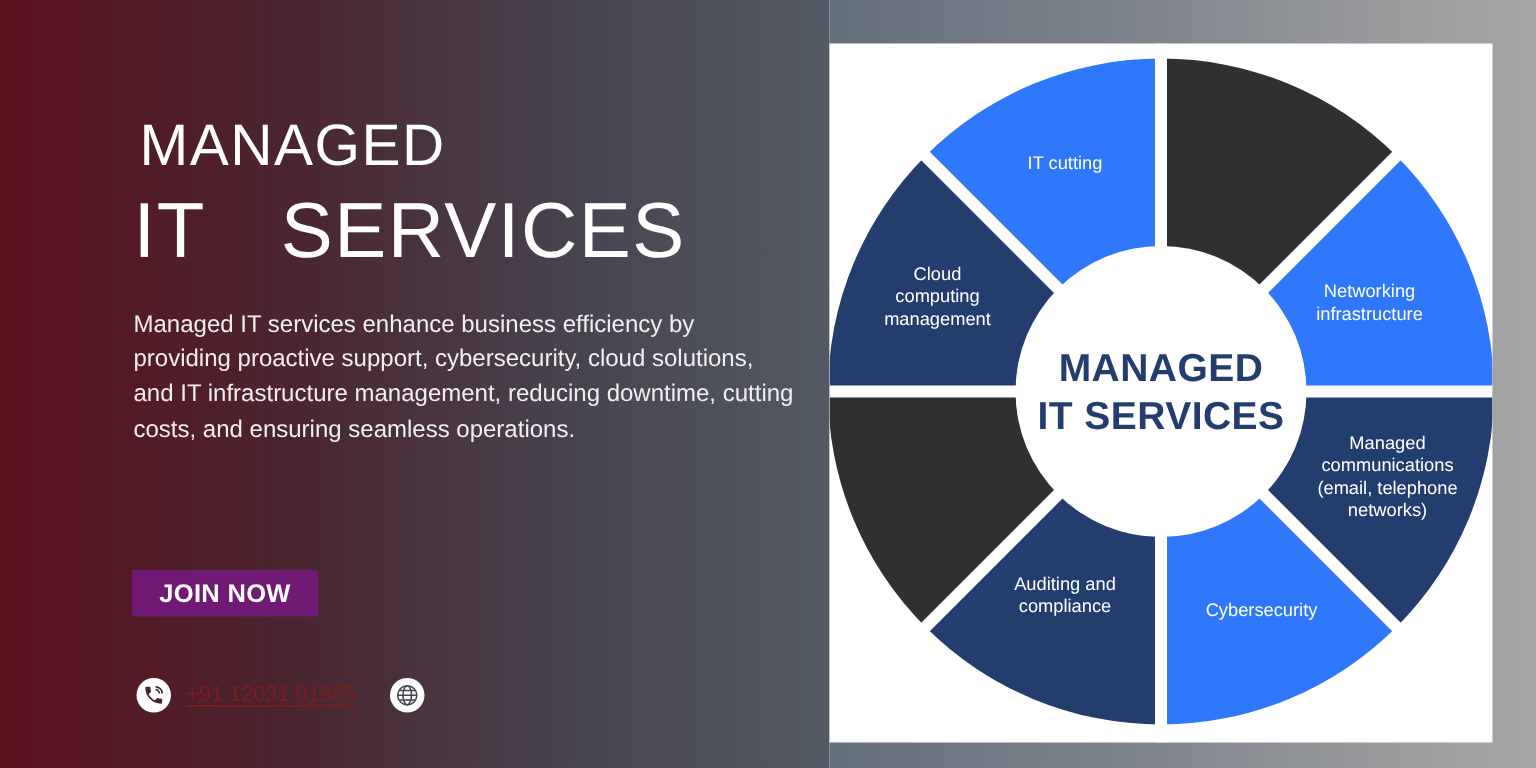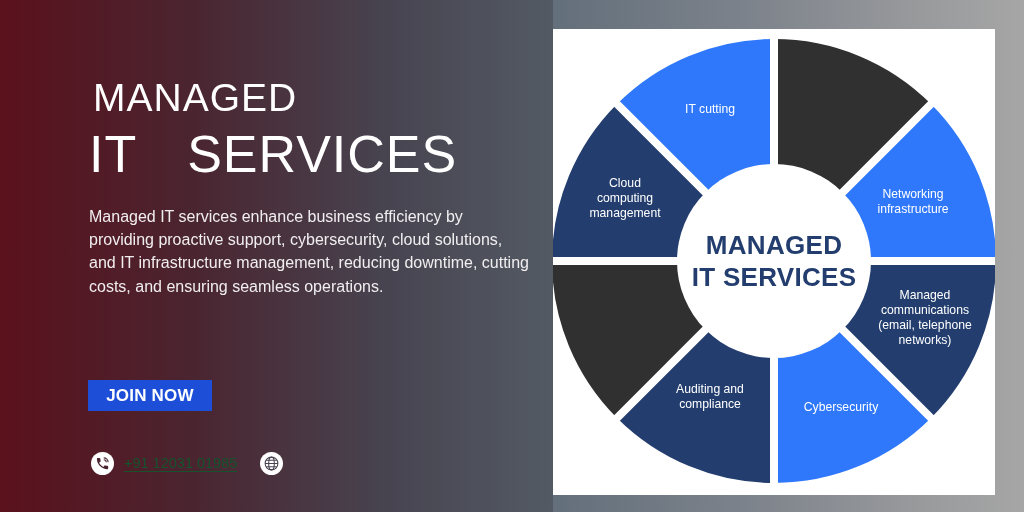--- a/index.html
+++ b/index.html
@@ -20,32 +20,32 @@
   .title-main {
     position: absolute; left: 89px; top: 124px; color: #fff;
     font-size: 52px; font-weight: 400; letter-spacing: 1px; word-spacing: 10px;
   }
   .desc {
     position: absolute; left: 89px; top: 205px; width: 440px; color: #f1eef0;
     font-size: 16px; line-height: 23.2px;
   }
   .join-btn {
     position: absolute; left: 88px; top: 380px; width: 124px; height: 31px;
-    background: #1d4ed8; color: #fff; font-weight: 700; font-size: 17px;
+    background: #701a75; color: #fff; font-weight: 700; font-size: 17px;
     display: flex; align-items: center; justify-content: center; letter-spacing: 0.2px;
   }
   .contact {
     position: absolute; top: 450px; height: 26px; display: flex; align-items: center; color: #fff;
   }
   .contact .ic {
     width: 23px; height: 23px; border-radius: 50%; background: #fff;
     display: flex; align-items: center; justify-content: center; margin-right: 10px;
   }
   .contact .txt { font-size: 14.5px; }
-  .phone .txt { text-decoration: underline; text-underline-offset: 3px; color: #14532d; }
+  .phone .txt { text-decoration: underline; text-underline-offset: 3px; color: #7f1d1d; }
   .card {
     position: absolute; left: 553px; top: 29px; width: 442px; height: 466px;
     background: #fff; overflow: hidden;
   }
   .card svg { position: absolute; left: 0; top: 0; }
   .seg-label {
     position: absolute; color: #fff; font-size: 12.2px; line-height: 15px;
     text-align: center; transform: translate(-50%, -50%); white-space: nowrap;
   }
   .hub-title {

